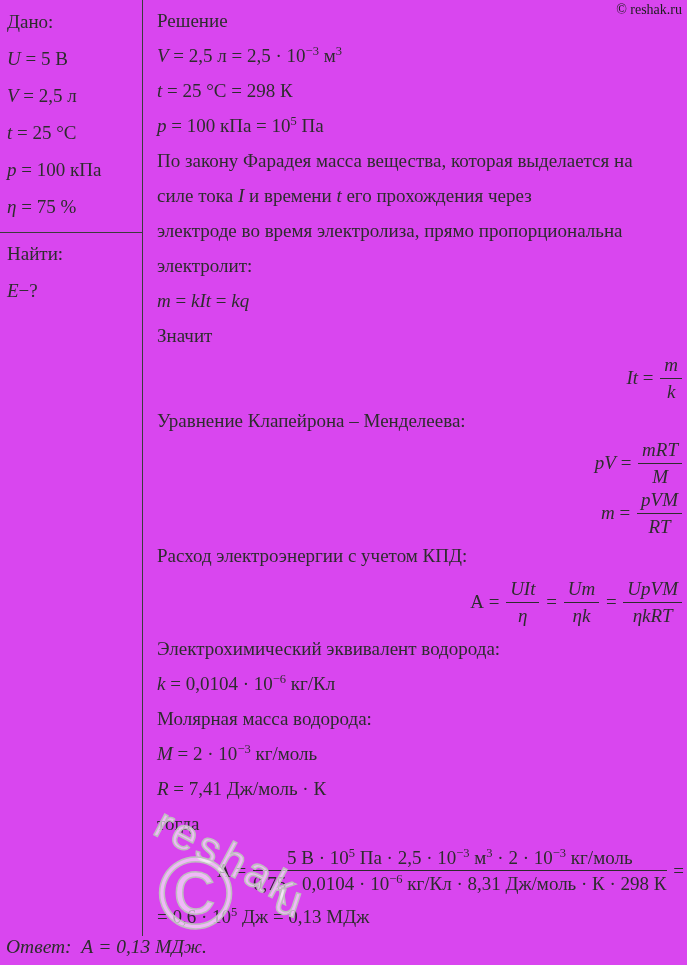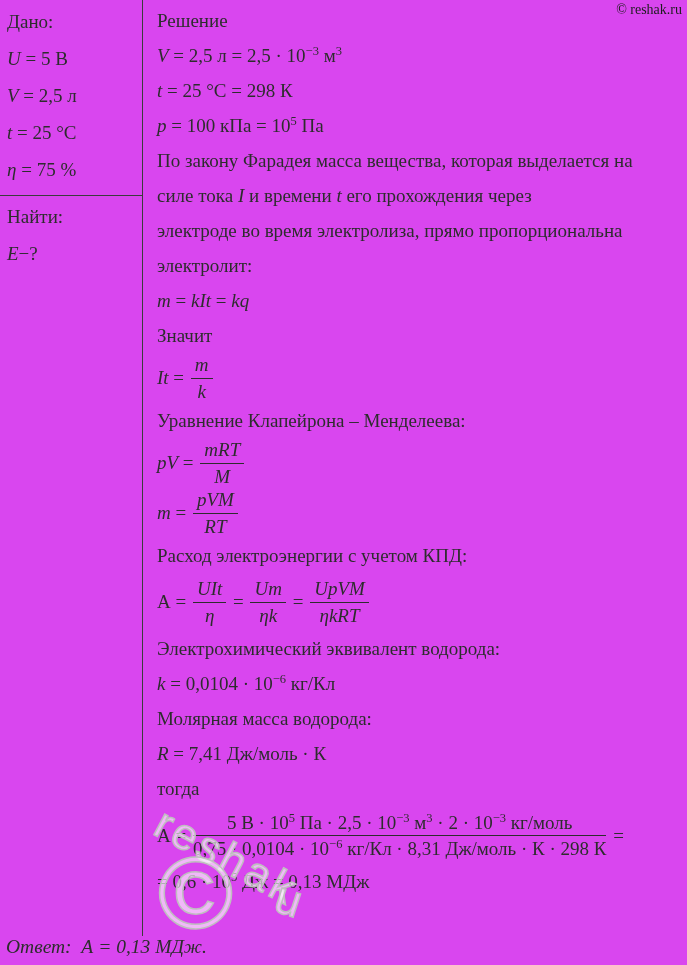--- a/index.html
+++ b/index.html
@@ -26,21 +26,21 @@
     padding:3px 3px 0 14px;
     box-sizing:border-box;
   }
   .ln{
     line-height:37px;
     white-space:pre;
   }
   .right .ln{line-height:35px;}
   .ln.lf{
     display:flex;align-items:center;
-    height:50px;line-height:22px;
+    height:50px;line-height:22px;justify-content:flex-end;
   }
   .ln.l3{height:58px;}
   .ln.lbig{height:58px;line-height:21px;}
   .it{font-style:italic;}
   .sup{font-size:12.5px;vertical-align:super;line-height:0;}
   .fr{
     display:inline-flex;flex-direction:column;
     text-align:center;vertical-align:middle;
     margin:0 2px;
   }
@@ -73,20 +73,21 @@
 
 <div class="page">
 
   <div class="cols">
     <aside class="left">
       <div class="ln">Дано:</div>
       <div id="given-items">
           <div class="ln"><span class="it">U</span><span class="rm"> = 5 В</span></div>
           <div class="ln"><span class="it">V</span><span class="rm"> = 2,5 л</span></div>
           <div class="ln"><span class="it">t</span><span class="rm"> = 25 °С</span></div>
+          <div class="ln"><span class="it">p</span><span class="rm"> = 100 кПа</span></div>
           <div class="ln"><span class="it">η</span><span class="rm"> = 75 %</span></div>
         </div>
       <div class="hdiv"></div>
       <div class="ln">Найти:</div>
       <div id="find-items">
           <div class="ln"><span class="it">E</span><span class="rm">−?</span></div>
         </div>
     </aside>
 
     <main class="right">
@@ -103,20 +104,21 @@
           <div class="ln"><span class="rm">Значит</span></div>
           <div class="ln lf"><span class="it">It</span><span class="rm"> = </span><span class="fr"><span class="nu"><span class="it">m</span></span><span class="de"><span class="it">k</span></span></span></div>
           <div class="ln"><span class="rm">Уравнение Клапейрона – Менделеева:</span></div>
           <div class="ln lf"><span class="it">pV</span><span class="rm"> = </span><span class="fr"><span class="nu"><span class="it">mRT</span></span><span class="de"><span class="it">M</span></span></span></div>
           <div class="ln lf"><span class="it">m</span><span class="rm"> = </span><span class="fr"><span class="nu"><span class="it">pVM</span></span><span class="de"><span class="it">RT</span></span></span></div>
           <div class="ln"><span class="rm">Расход электроэнергии с учетом КПД:</span></div>
           <div class="ln lf l3"><span class="rm">А = </span><span class="fr"><span class="nu"><span class="it">UIt</span></span><span class="de"><span class="it">η</span></span></span><span class="rm"> = </span><span class="fr"><span class="nu"><span class="it">Um</span></span><span class="de"><span class="it">ηk</span></span></span><span class="rm"> = </span><span class="fr"><span class="nu"><span class="it">UpVM</span></span><span class="de"><span class="it">ηkRT</span></span></span></div>
           <div class="ln"><span class="rm">Электрохимический эквивалент водорода:</span></div>
           <div class="ln"><span class="it">k</span><span class="rm"> = 0,0104 · 10</span><span class="sup">−6</span><span class="rm"> кг/Кл</span></div>
           <div class="ln"><span class="rm">Молярная масса водорода:</span></div>
+          <div class="ln"><span class="it">M</span><span class="rm"> = 2 · 10</span><span class="sup">−3</span><span class="rm"> кг/моль</span></div>
           <div class="ln"><span class="it">R</span><span class="rm"> = 7,41 Дж/моль · К</span></div>
           <div class="ln"><span class="rm">тогда</span></div>
           <div class="ln lf lbig"><span class="rm">А = </span><span class="fr"><span class="nu"><span class="rm">5 В · 10</span><span class="sup">5</span><span class="rm"> Па · 2,5 · 10</span><span class="sup">−3</span><span class="rm"> м</span><span class="sup">3</span><span class="rm"> · 2 · 10</span><span class="sup">−3</span><span class="rm"> кг/моль</span></span><span class="de"><span class="rm">0,75 · 0,0104 · 10</span><span class="sup">−6</span><span class="rm"> кг/Кл · 8,31 Дж/моль · К · 298 К</span></span></span><span class="rm"> =</span></div>
           <div class="ln"><span class="rm">= 0,6 · 10</span><span class="sup">5</span><span class="rm"> Дж = 0,13 МДж</span></div>
         </div>
     </main>
   </div>
 
   <div class="copyright">© reshak.ru</div>
 

